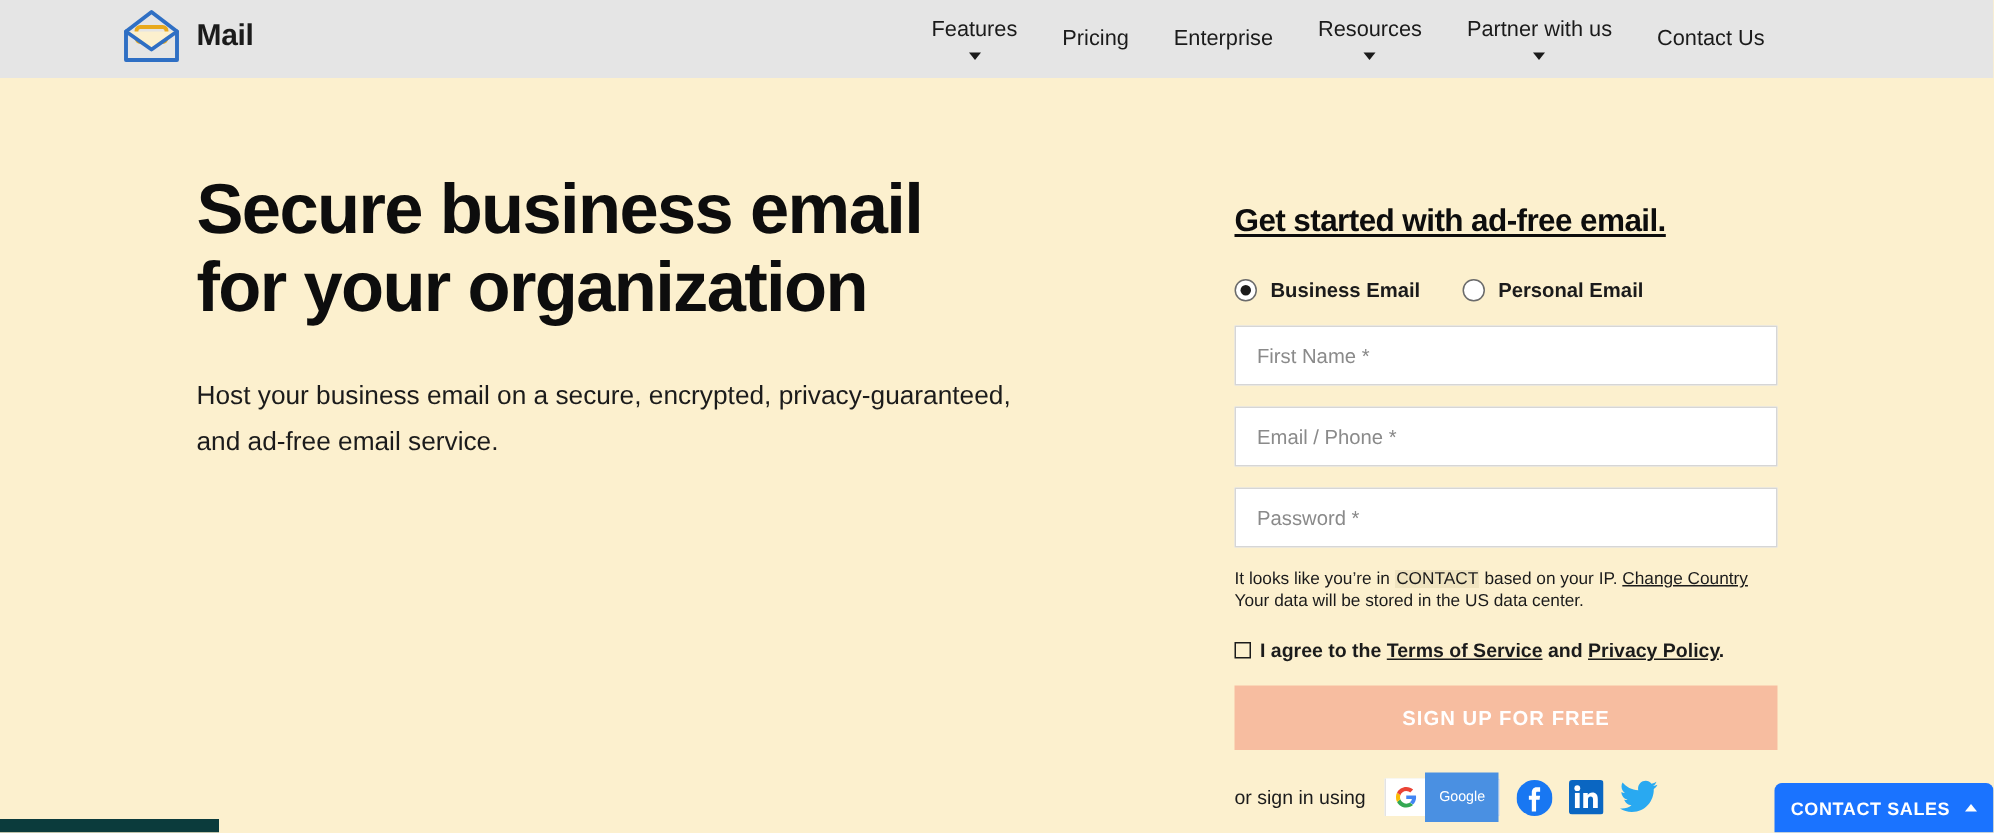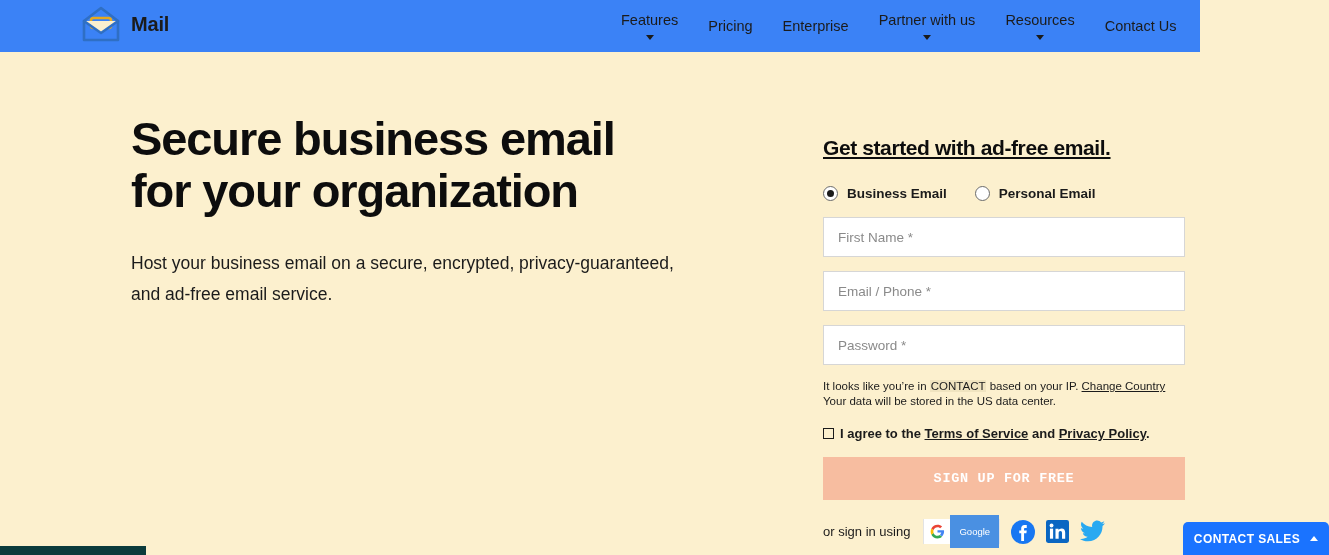--- a/index.html
+++ b/index.html
@@ -8,22 +8,22 @@
     height: 555px;
     overflow: hidden;
     background: #fcf0ce;
     font-family: "Liberation Sans", sans-serif;
     -webkit-font-smoothing: antialiased;
   }
   .page { position: relative; width: 1329px; height: 555px; background: #fcf0ce; }
 
   
   .header {
-    position: absolute; top: 0; left: 0; width: 1200px; height: 52px;
-    background: #3b82f6;
+    position: absolute; top: 0; left: 0; width: 1329px; height: 52px;
+    background: #e5e5e5;
     display: flex; align-items: center;
   }
   .brand {
     position: absolute; left: 80px; top: 4px;
     display: flex; align-items: center; gap: 9px;
     text-decoration: none; cursor: pointer;
   }
   .brand-logo { width: 42px; height: 40px; display: block; }
   .brand-name {
     font-size: 20px; font-weight: bold; color: #1b1b1b; letter-spacing: -0.2px;
@@ -94,21 +94,21 @@
     margin-top: 17px; font-size: 13px; font-weight: bold; color: #1b1b1b;
   }
   .checkbox {
     width: 11px; height: 11px; border: 1.3px solid #1b1b1b;
     background: transparent; flex: none; cursor: pointer;
   }
 
   .signup-btn {
     margin-top: 16px; width: 362px; height: 43px;
     background: #f7bda0; border: 0; cursor: pointer;
-    color: #fff; font-family: Liberation Mono, monospace;
+    color: #fff; font-family: Liberation Sans, sans-serif;
     font-size: 13.5px; font-weight: bold; letter-spacing: 0.7px;
     display: flex; align-items: center; justify-content: center;
   }
 
   .social-row { display: flex; align-items: center; gap: 11px; margin-top: 19px; }
   .social-text { font-size: 13px; color: #1b1b1b; margin-right: 2px; }
   .google-btn {
     display: flex; align-items: center; height: 25px; cursor: pointer;
     border: 1px solid #e3e3e3; background: #fff;
   }
@@ -162,25 +162,25 @@
         <span>Features</span>
         <i class="caret"></i>
       </div>
       <div class="nav-item">
         <span>Pricing</span>
       </div>
       <div class="nav-item">
         <span>Enterprise</span>
       </div>
       <div class="nav-item">
+        <span>Resources</span>
+        <i class="caret"></i>
+      </div>
+      <div class="nav-item">
         <span>Partner with us</span>
-        <i class="caret"></i>
-      </div>
-      <div class="nav-item">
-        <span>Resources</span>
         <i class="caret"></i>
       </div>
       <div class="nav-item">
         <span>Contact Us</span>
       </div>
     </nav>
   </div>
 
   <div class="hero-left">
     <h1 class="hero-title">

